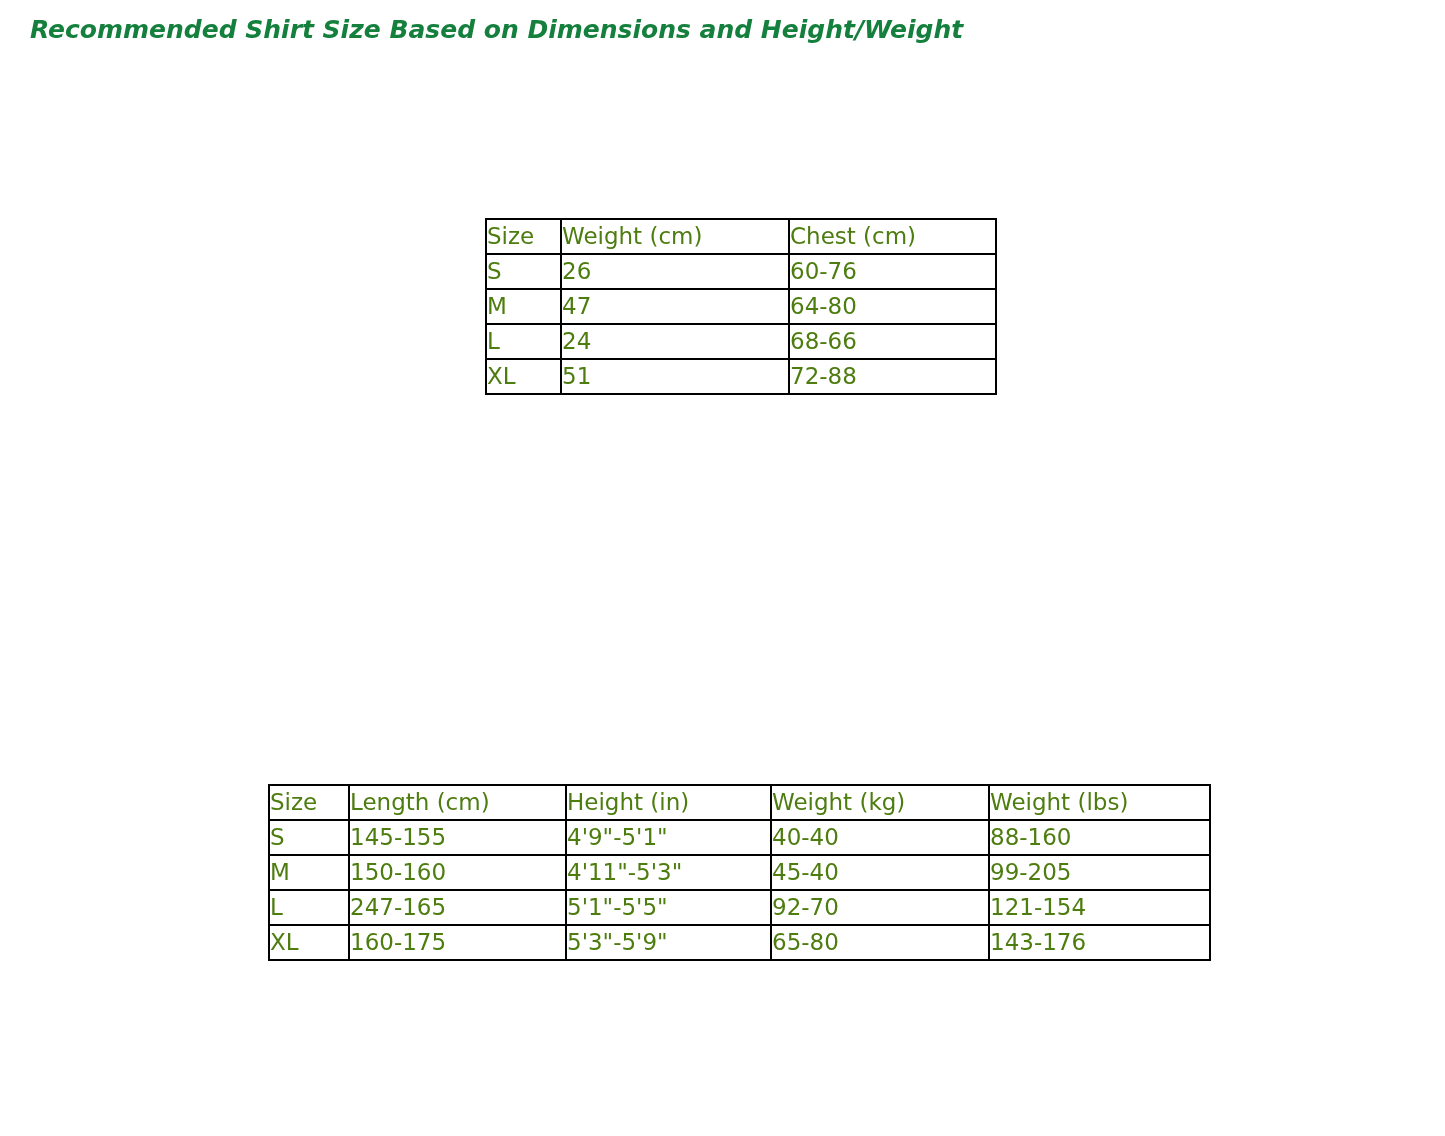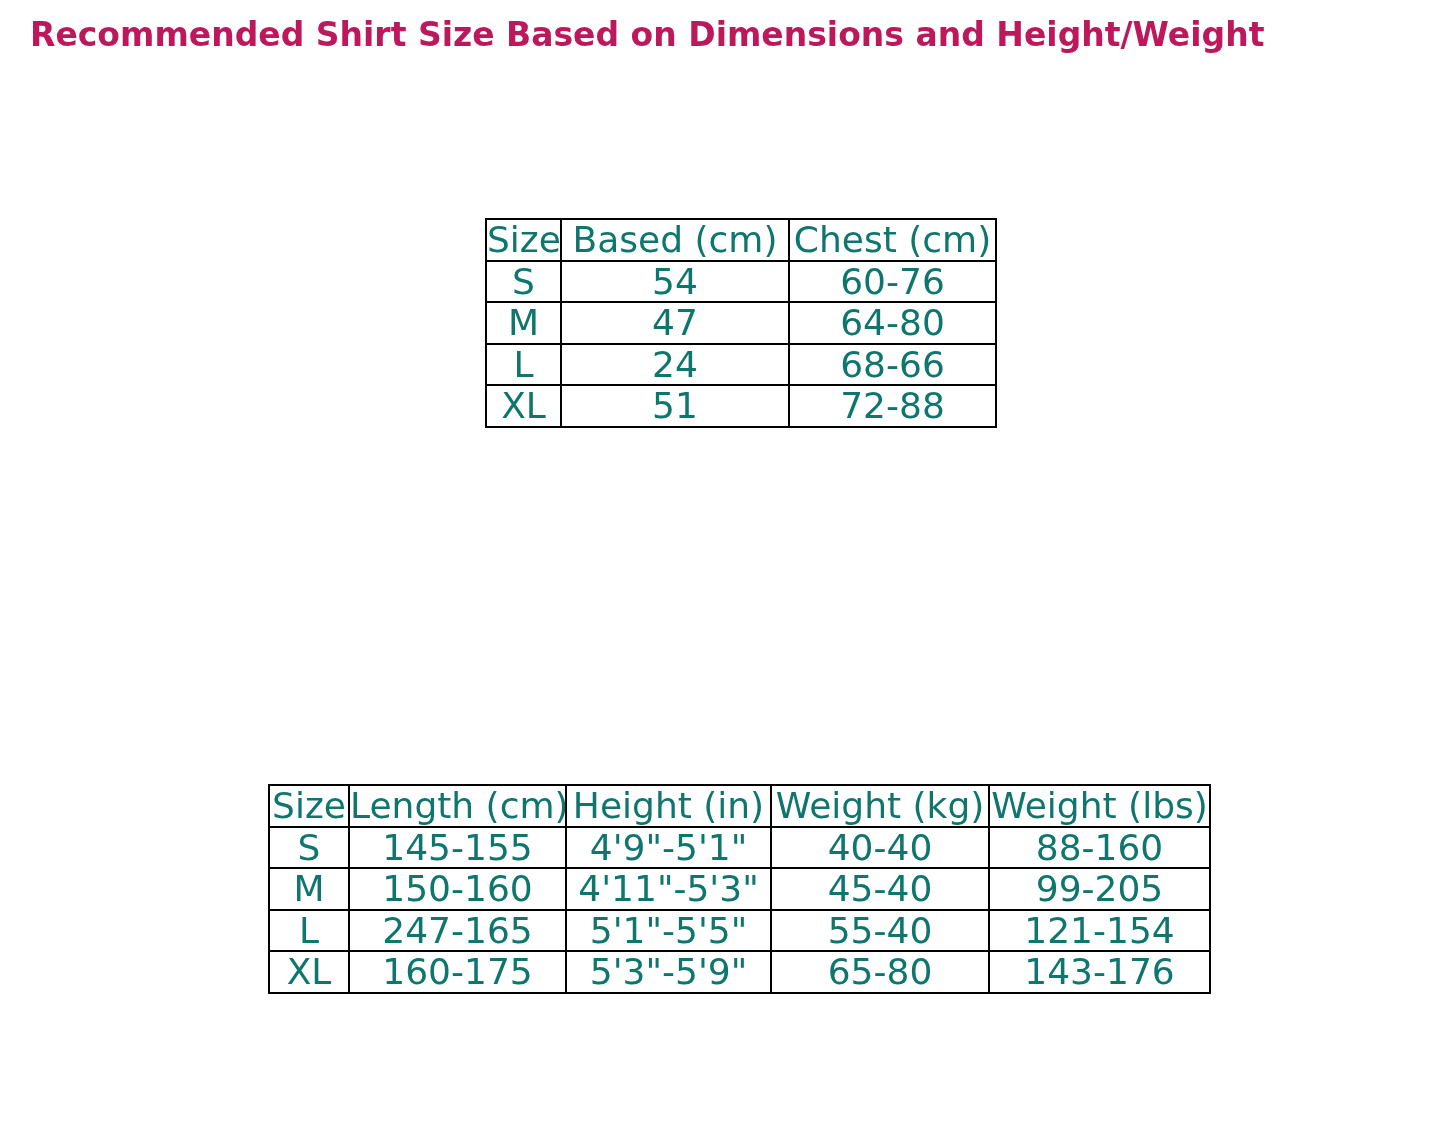--- a/index.html
+++ b/index.html
@@ -14,39 +14,40 @@
     background: #ffffff;
     font-family: "DejaVu Sans", sans-serif;
     color: #333333;
     overflow: hidden;
   }
   #title {
     position: absolute;
     left: 30px;
     top: 14px;
     width: 1400px;
-    font-size: 33px;
+    font-size: 25px;
     font-weight: bold;
-    color: #be185d;
+    color: #15803d;
     white-space: nowrap;
     line-height: 1.3;
+    font-style: italic;
   }
   table.size-table {
     position: absolute;
     border-collapse: collapse;
     table-layout: fixed;
     background: #ffffff;
   }
   table.size-table td, table.size-table th {
     border: 2px solid #000000;
-    text-align: center;
+    text-align: left;
     vertical-align: middle;
-    font-size: 36px;
+    font-size: 23px;
     font-weight: normal;
-    color: #0f766e;
+    color: #4d7c0f;
     height: 33px;
     padding: 0;
     line-height: 1.1;
     white-space: nowrap;
     overflow: hidden;
   }
   #table-dimensions {
     left: 485px;
     top: 218px;
     width: 510px;
@@ -66,26 +67,26 @@
 
   <table id="table-dimensions" class="size-table">
     <colgroup>
       <col style="width:75px">
       <col style="width:228px">
       <col style="width:207px">
     </colgroup>
     <tbody>
       <tr>
         <th>Size</th>
-        <th>Based (cm)</th>
+        <th>Weight (cm)</th>
         <th>Chest (cm)</th>
       </tr>
       <tr>
         <td>S</td>
-        <td>54</td>
+        <td>26</td>
         <td>60-76</td>
       </tr>
       <tr>
         <td>M</td>
         <td>47</td>
         <td>64-80</td>
       </tr>
       <tr>
         <td>L</td>
         <td>24</td>
@@ -126,21 +127,21 @@
         <td>M</td>
         <td>150-160</td>
         <td>4'11"-5'3"</td>
         <td>45-40</td>
         <td>99-205</td>
       </tr>
       <tr>
         <td>L</td>
         <td>247-165</td>
         <td>5'1"-5'5"</td>
-        <td>55-40</td>
+        <td>92-70</td>
         <td>121-154</td>
       </tr>
       <tr>
         <td>XL</td>
         <td>160-175</td>
         <td>5'3"-5'9"</td>
         <td>65-80</td>
         <td>143-176</td>
       </tr>
     </tbody>

